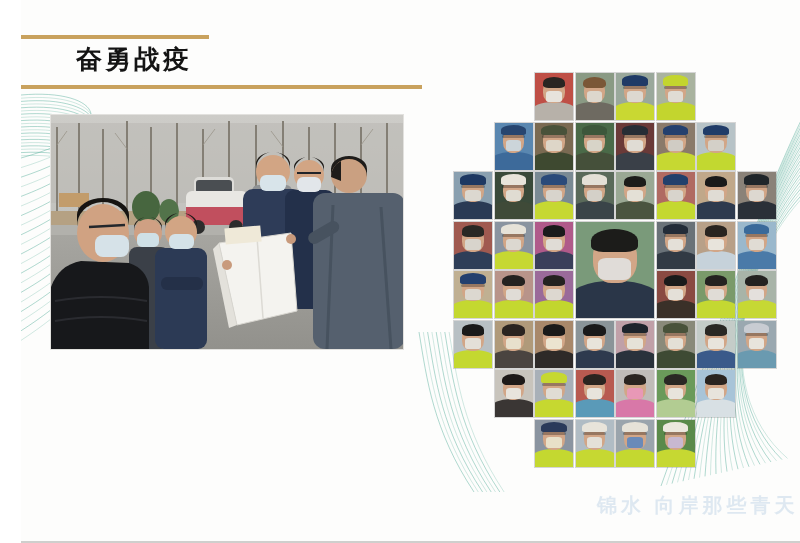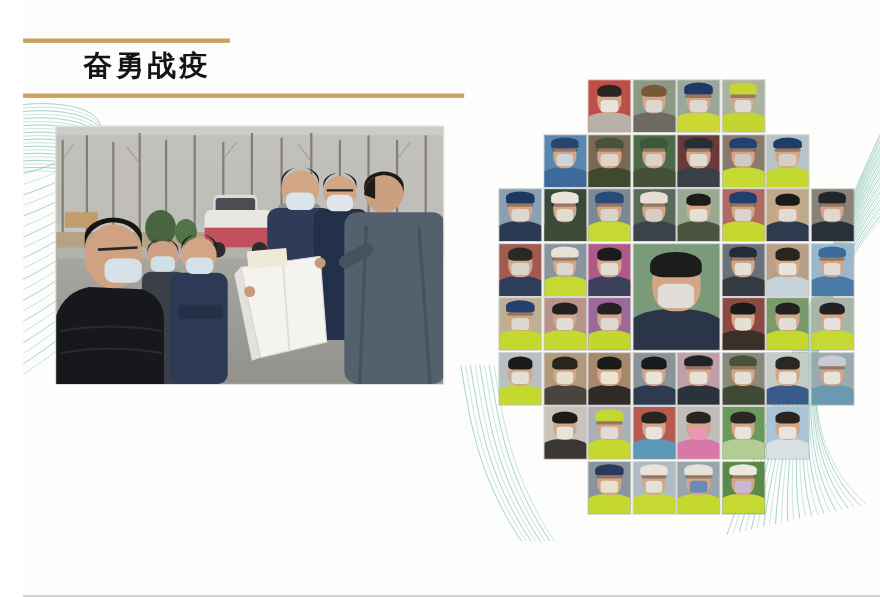--- a/index.html
+++ b/index.html
@@ -530,14 +530,15 @@
         <div class="pp mask" style="background: rgb(200, 184, 208);"></div>
       </div>
       <div class="cell" style="background: rgb(122, 154, 122); grid-area: 4 / 4 / 6 / 6;">
         <div class="pp shoulders" style="background: rgb(42, 54, 72);"></div>
         <div class="pp head" style="background: rgb(210, 166, 135);"></div>
         <div class="pp hair" style="background: rgb(28, 28, 26);"></div>
         <div class="pp mask" style="background: rgb(224, 220, 216);"></div>
       </div>
     </div>
 
+  <div class="watermark">锦水 向岸那些青天</div>
 
 </div>
 
 </body></html>

